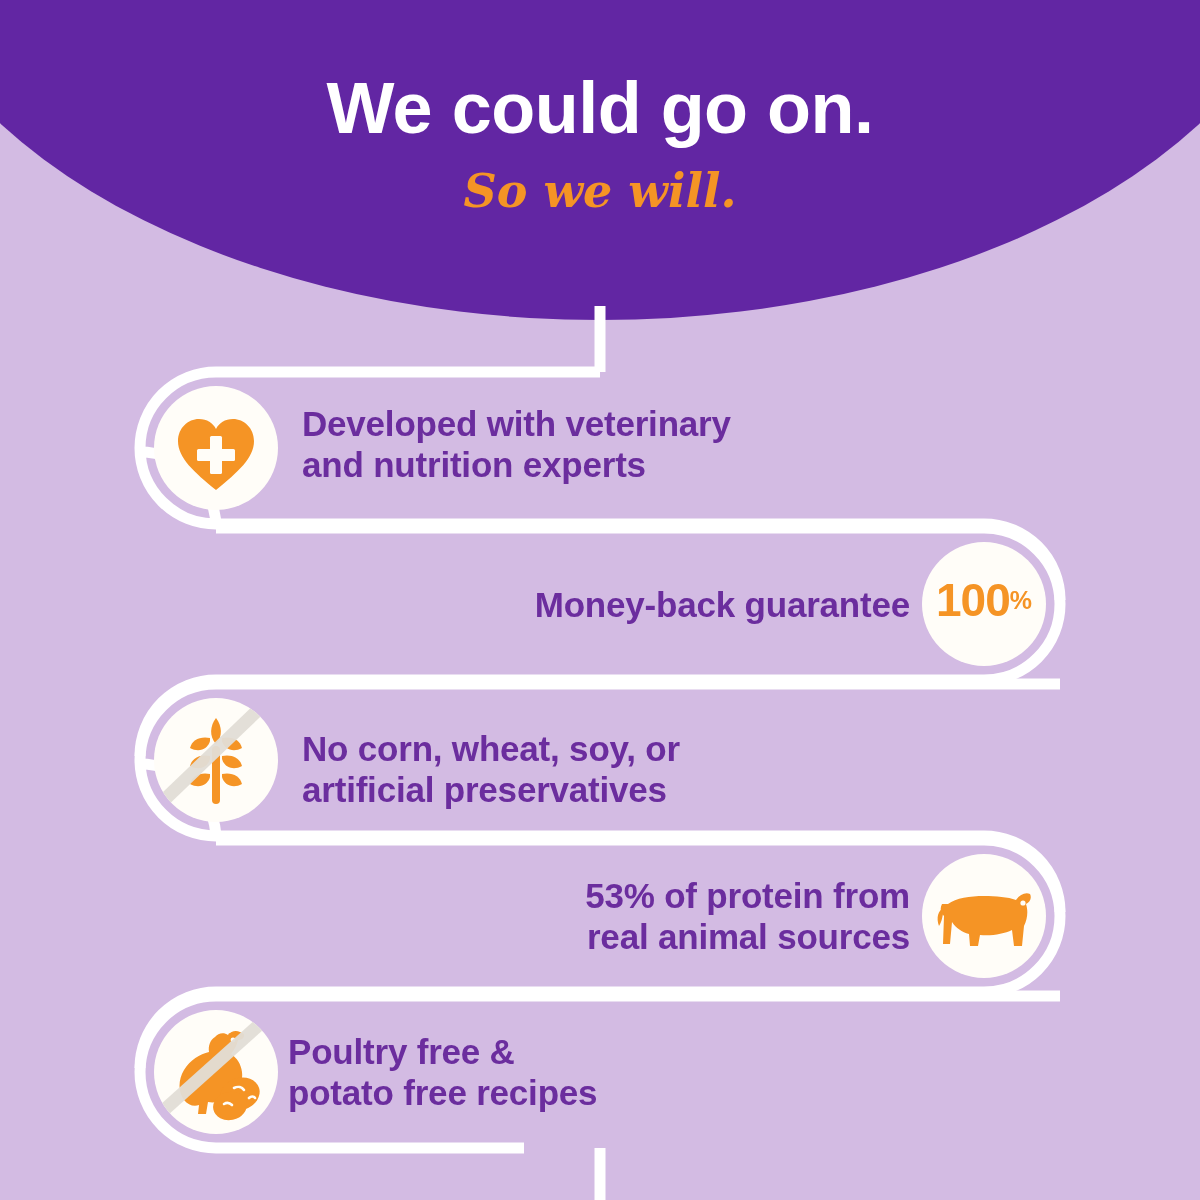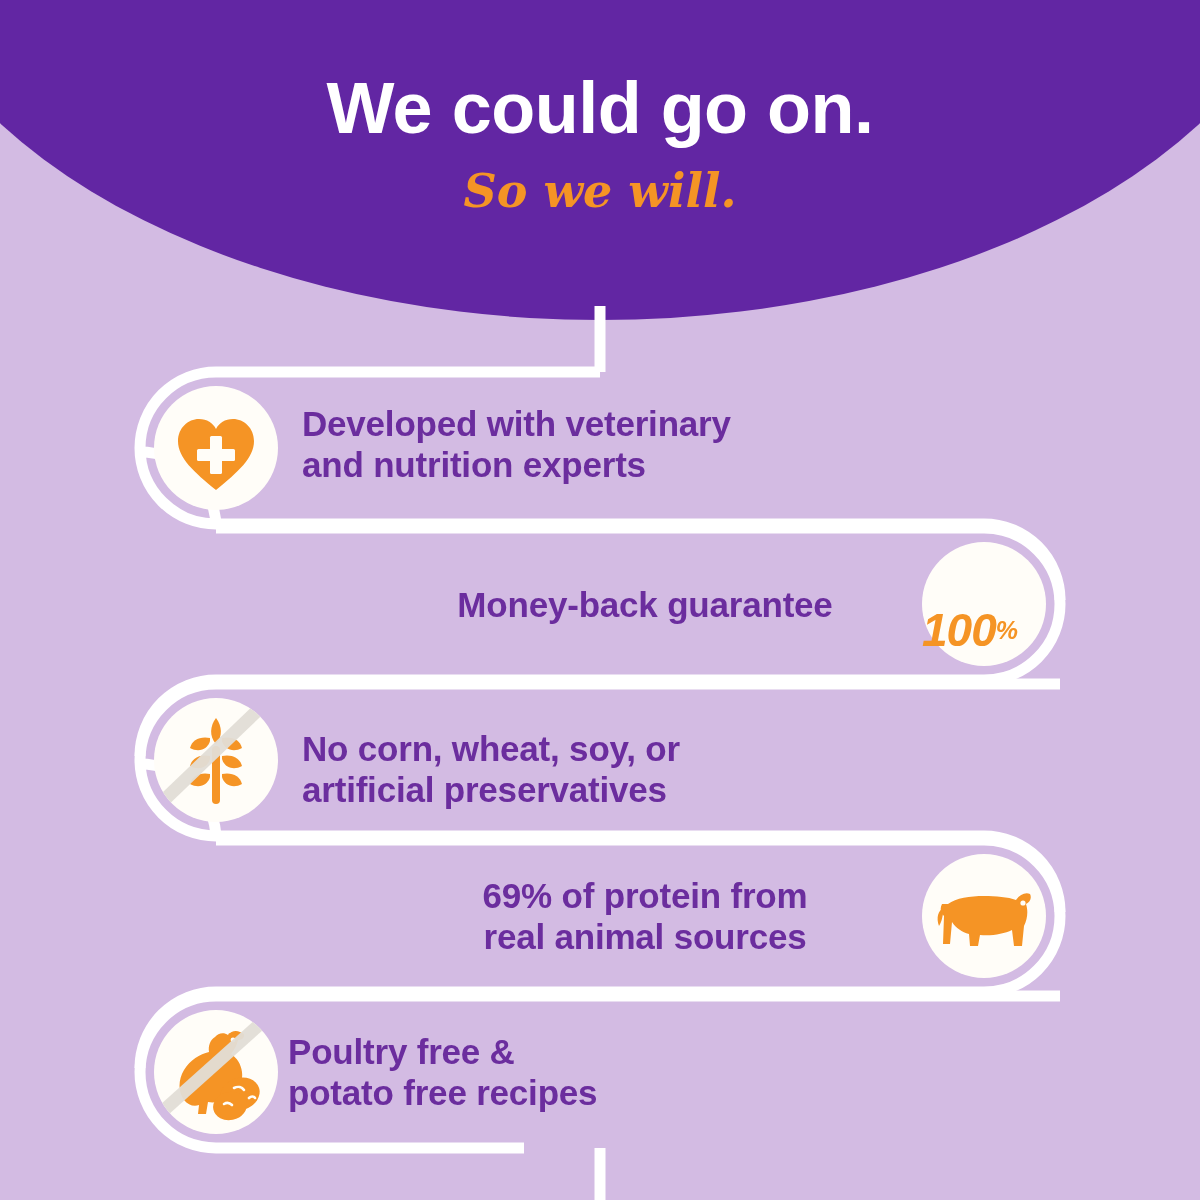--- a/index.html
+++ b/index.html
@@ -43,21 +43,21 @@
   .icon-circle svg{position:absolute;left:0;top:0;}
 
   
   .feat-text{
     position:absolute;z-index:5;
     color:#6b2d9e;font-size:35px;font-weight:bold;
     line-height:1.18;letter-spacing:-0.2px;
     white-space:pre-line;
   }
   .align-left{text-align:left;}
-  .align-right{text-align:center;}
+  .align-right{text-align:right;}
 
   .badge-text{
     position:absolute;z-index:6;
     color:#f59425;font-size:46px;font-weight:bold;
     letter-spacing:-1px;
   }
   .badge-text sup{font-size:25px;vertical-align:super;letter-spacing:0;}
 </style>
 </head>
 <body>
@@ -102,21 +102,21 @@
       <path d="M62,104 C40,86 24,72 24,55 C24,42 34,33 45,33 C53,33 59,37 62,43
                C65,37 71,33 79,33 C90,33 100,42 100,55 C100,72 84,86 62,104 Z" fill="#f59425"></path>
       <rect x="56" y="50" width="12" height="38" rx="1.5" fill="#fffdf8"></rect>
       <rect x="43" y="63" width="38" height="12" rx="1.5" fill="#fffdf8"></rect>
     </svg>
   </div>
   <div class="feat-text align-left" style="left: 302px; top: 403px; width: 560px;">Developed with veterinary
 and nutrition experts</div>
 
   <div class="icon-circle" style="left: 922px; top: 542px; width: 124px; height: 124px;"></div>
-  <div class="badge-text" style="left: 922px; top: 568px; width: 124px; height: 124px; display: flex; align-items: center;  font-style: italic;">
+  <div class="badge-text" style="left: 922px; top: 538px; width: 124px; height: 124px; display: flex; align-items: center; justify-content: center;">
     <span>100</span>
       <sup>%</sup>
   </div>
   <div class="feat-text align-right" style="left: 380px; top: 583.5px; width: 530px;">Money-back guarantee</div>
 
   <div class="icon-circle" style="left: 154px; top: 698px; width: 124px; height: 124px;">
     <svg width="124" height="124" viewBox="0 0 124 124">
       <g fill="#f59425">
         <rect x="58" y="48" width="8" height="58" rx="4"></rect>
         <path d="M62,20 C56,28 55,38 62,46 C69,38 68,28 62,20 Z"></path>
@@ -140,21 +140,21 @@
                  C98,40 104,38 108,40 C110,44 108,48 104,50
                  C106,56 106,64 102,72 L100,92 L92,92 L90,76
                  C82,80 70,82 58,81 L56,92 L48,92 L47,80
                  C40,78 34,74 30,68 L28,90 L21,90 L22,62
                  C18,58 18,54 20,50 Z"></path>
         <path d="M22,54 C16,56 14,64 17,72 C20,68 21,60 22,54 Z"></path>
         <circle cx="101" cy="49" r="2.6" fill="#fffdf8"></circle>
       </g>
     </svg>
   </div>
-  <div class="feat-text align-right" style="left: 380px; top: 874.5px; width: 530px;">69% of protein from
+  <div class="feat-text align-right" style="left: 380px; top: 874.5px; width: 530px;">53% of protein from
 real animal sources</div>
 
   <div class="icon-circle" style="left: 154px; top: 1010px; width: 124px; height: 124px;">
     <svg width="124" height="124" viewBox="0 0 124 124">
       <g fill="#f59425">
         <path d="M86,22 C82,20 77,21 74,25 C70,22 64,23 61,27
                  C56,30 54,36 55,42 C46,44 36,50 30,60
                  C24,70 24,82 30,90 C34,95 40,97 45,95
                  L44,104 L52,104 L54,92 C60,93 66,92 71,89
                  L70,104 L78,104 L80,84 C86,78 89,70 88,62

